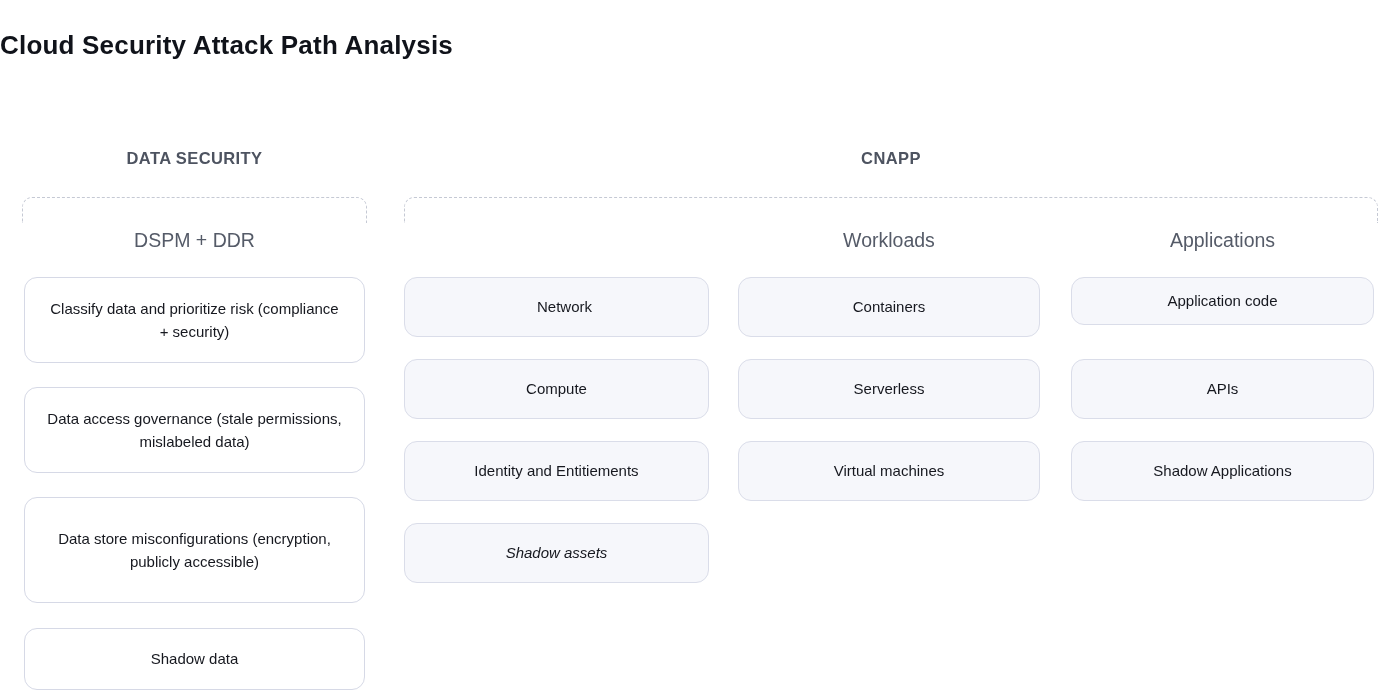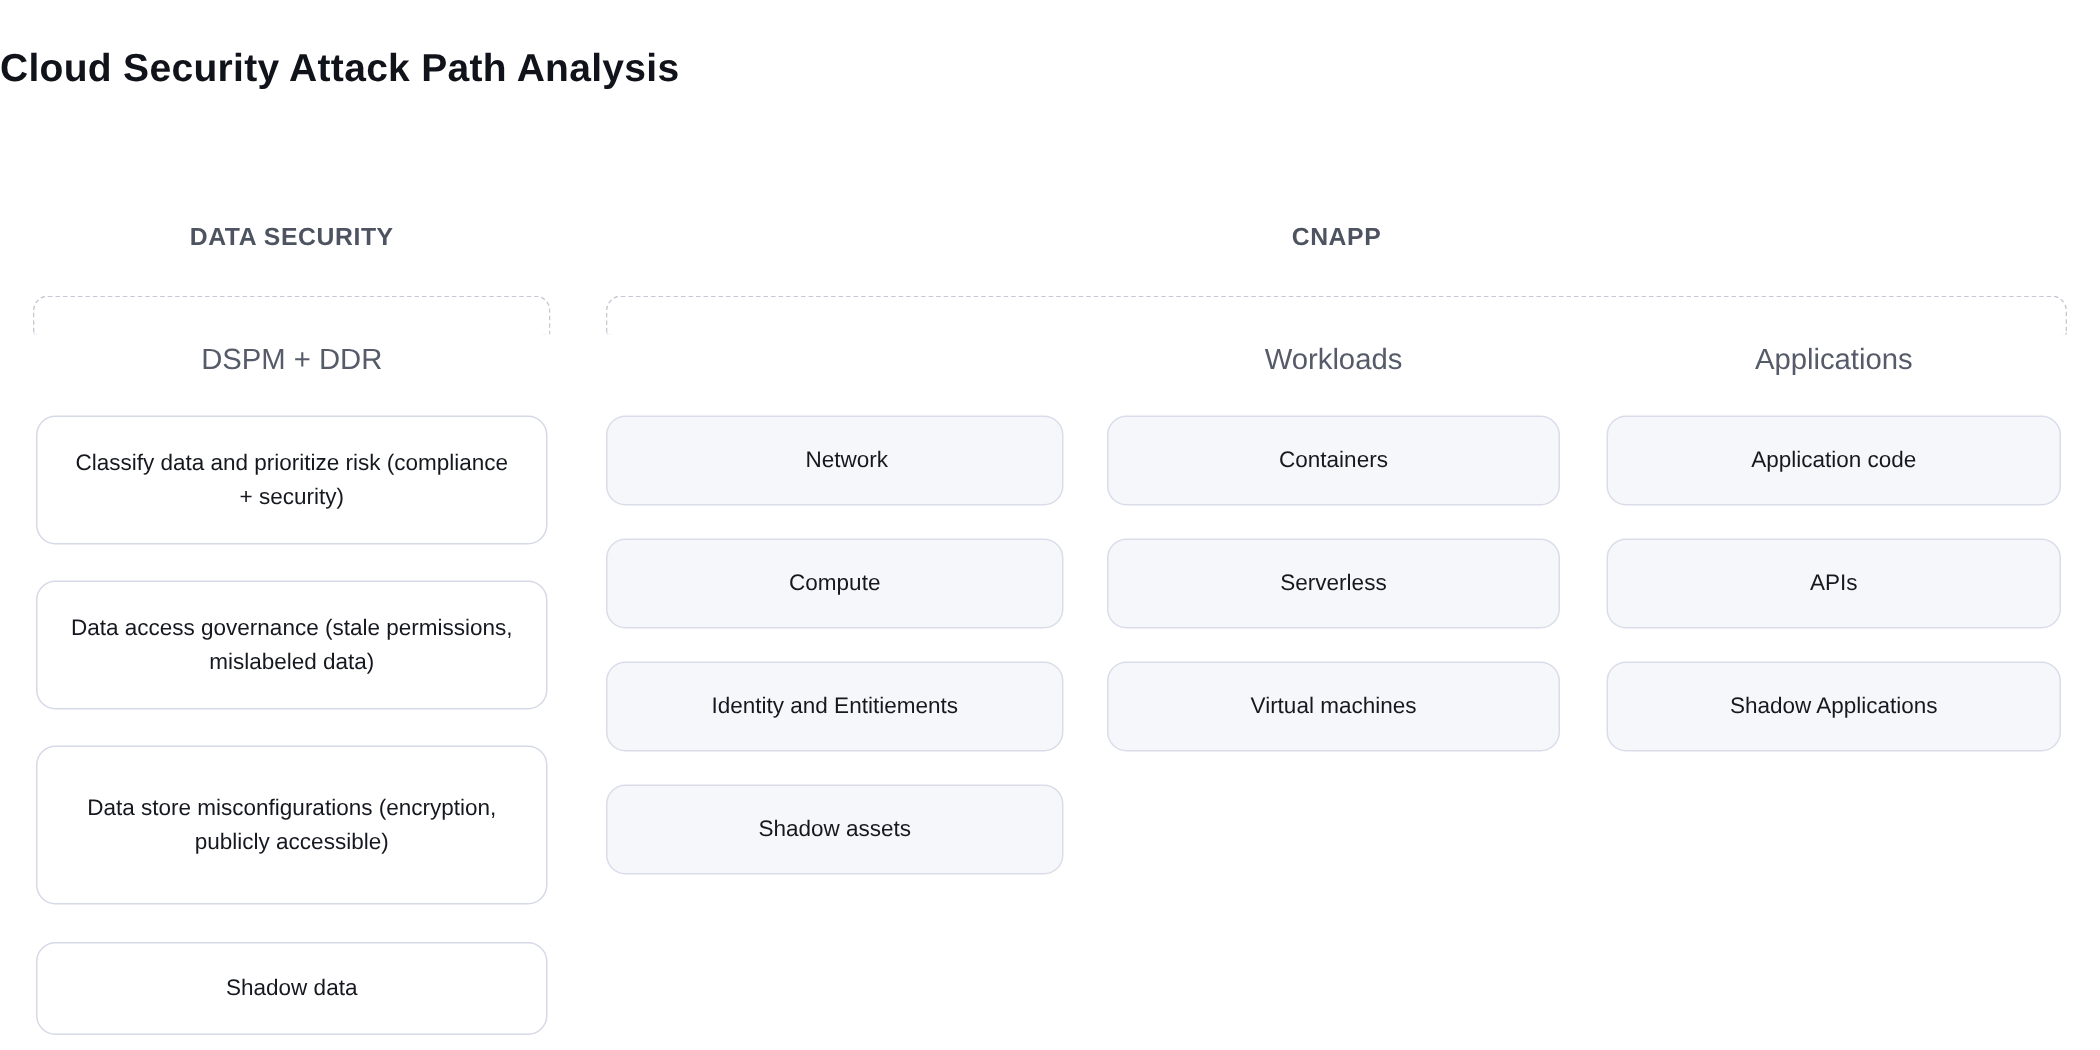--- a/index.html
+++ b/index.html
@@ -104,23 +104,23 @@
   <div class="col-label apps-label">Applications</div>
 
   <div class="node white ds-node" style="top:277px; height:86px;">Classify data and prioritize risk (compliance + security)</div>
   <div class="node white ds-node" style="top:387px; height:86px;">Data access governance (stale permissions, mislabeled data)</div>
   <div class="node white ds-node" style="top:497px; height:106px;">Data store misconfigurations (encryption, publicly accessible)</div>
   <div class="node white ds-node" style="top:628px; height:62px;">Shadow data</div>
 
   <div class="node tinted infra-node" style="top:277px; height:60px;padding-left:36px;">Network</div>
   <div class="node tinted infra-node" style="top:359px; height:60px;">Compute</div>
   <div class="node tinted infra-node" style="top:441px; height:60px;">Identity and Entitiements</div>
-  <div class="node tinted infra-node" style="top:523px; height:60px;">Shadow assets</div>
+  <div class="node tinted infra-node" style="top:523px; height:60px;font-style:italic;">Shadow assets</div>
 
   <div class="node tinted work-node" style="top:277px; height:60px;">Containers</div>
   <div class="node tinted work-node" style="top:359px; height:60px;">Serverless</div>
   <div class="node tinted work-node" style="top:441px; height:60px;">Virtual machines</div>
 
-  <div class="node tinted apps-node" style="top:277px; height:60px;">Application code</div>
+  <div class="node tinted apps-node" style="top:277px; height:48px;">Application code</div>
   <div class="node tinted apps-node" style="top:359px; height:60px;">APIs</div>
   <div class="node tinted apps-node" style="top:441px; height:60px;">Shadow Applications</div>
 
 </div>
 
 </body></html>

